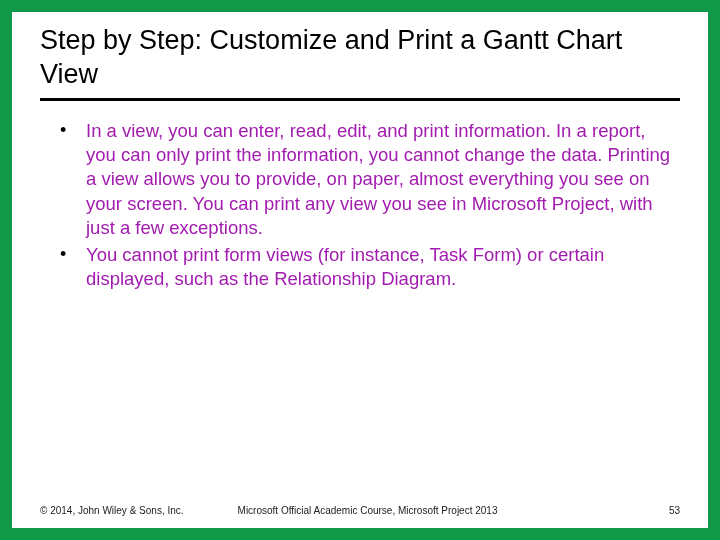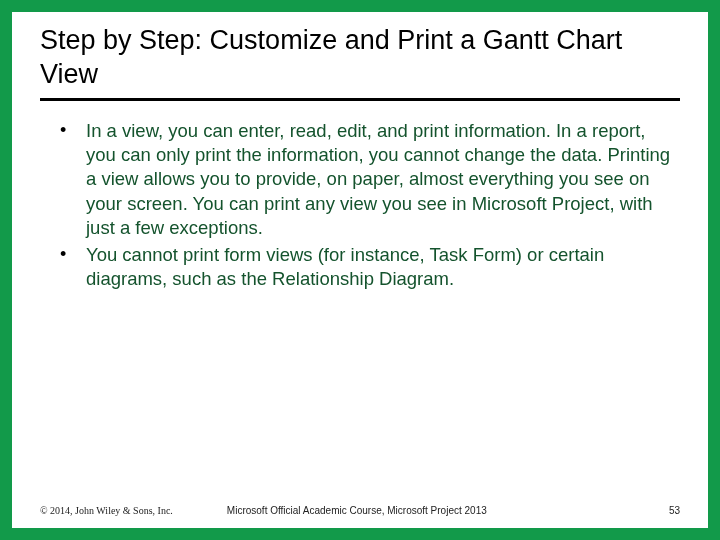--- a/index.html
+++ b/index.html
@@ -35,53 +35,53 @@
   ul.bullets {
     list-style: none;
     padding-left: 0;
   }
   ul.bullets > li {
     position: relative;
     padding-left: 46px;
     font-size: 18.5px;
     line-height: 1.32;
     margin-bottom: 2px;
-    color: #14532d;
+    color: #a21caf;
   }
   ul.bullets > li::before {
     content: "•";
     position: absolute;
     left: 20px;
     top: 0;
     font-size: 18px;
     color: #000;
   }
   .footer {
     display: flex;
     align-items: baseline;
     font-size: 10px;
     color: #222;
     padding-top: 6px;
     padding-bottom: 2px;
   }
-  .footer .copyright { flex: 0 0 auto; margin-right: 54px; font-family: Liberation Serif, serif; }
+  .footer .copyright { flex: 0 0 auto; margin-right: 54px; }
   .footer .course { flex: 0 0 auto; }
   .footer .spacer { flex: 1; }
   .footer .pagenum { flex: 0 0 auto; }
 </style>
 </head>
 <body>
 
 <div class="slide">
   <h1 class="title">Step by Step: Customize and Print a Gantt Chart View</h1>
 
   <div class="body">
     <ul class="bullets">
       <li>In a view, you can enter, read, edit, and print information. In a report, you can only print the information, you cannot change the data. Printing a view allows you to provide, on paper, almost everything you see on your screen. You can print any view you see in Microsoft Project, with just a few exceptions.</li>
-      <li>You cannot print form views (for instance, Task Form) or certain diagrams, such as the Relationship Diagram.</li>
+      <li>You cannot print form views (for instance, Task Form) or certain displayed, such as the Relationship Diagram.</li>
     </ul>
   </div>
 
   <div class="footer">
     <span class="copyright">© 2014, John Wiley &amp; Sons, Inc.</span>
     <span class="course">Microsoft Official Academic Course, Microsoft Project 2013</span>
     <span class="spacer"></span>
     <span class="pagenum">53</span>
   </div>
 </div>

